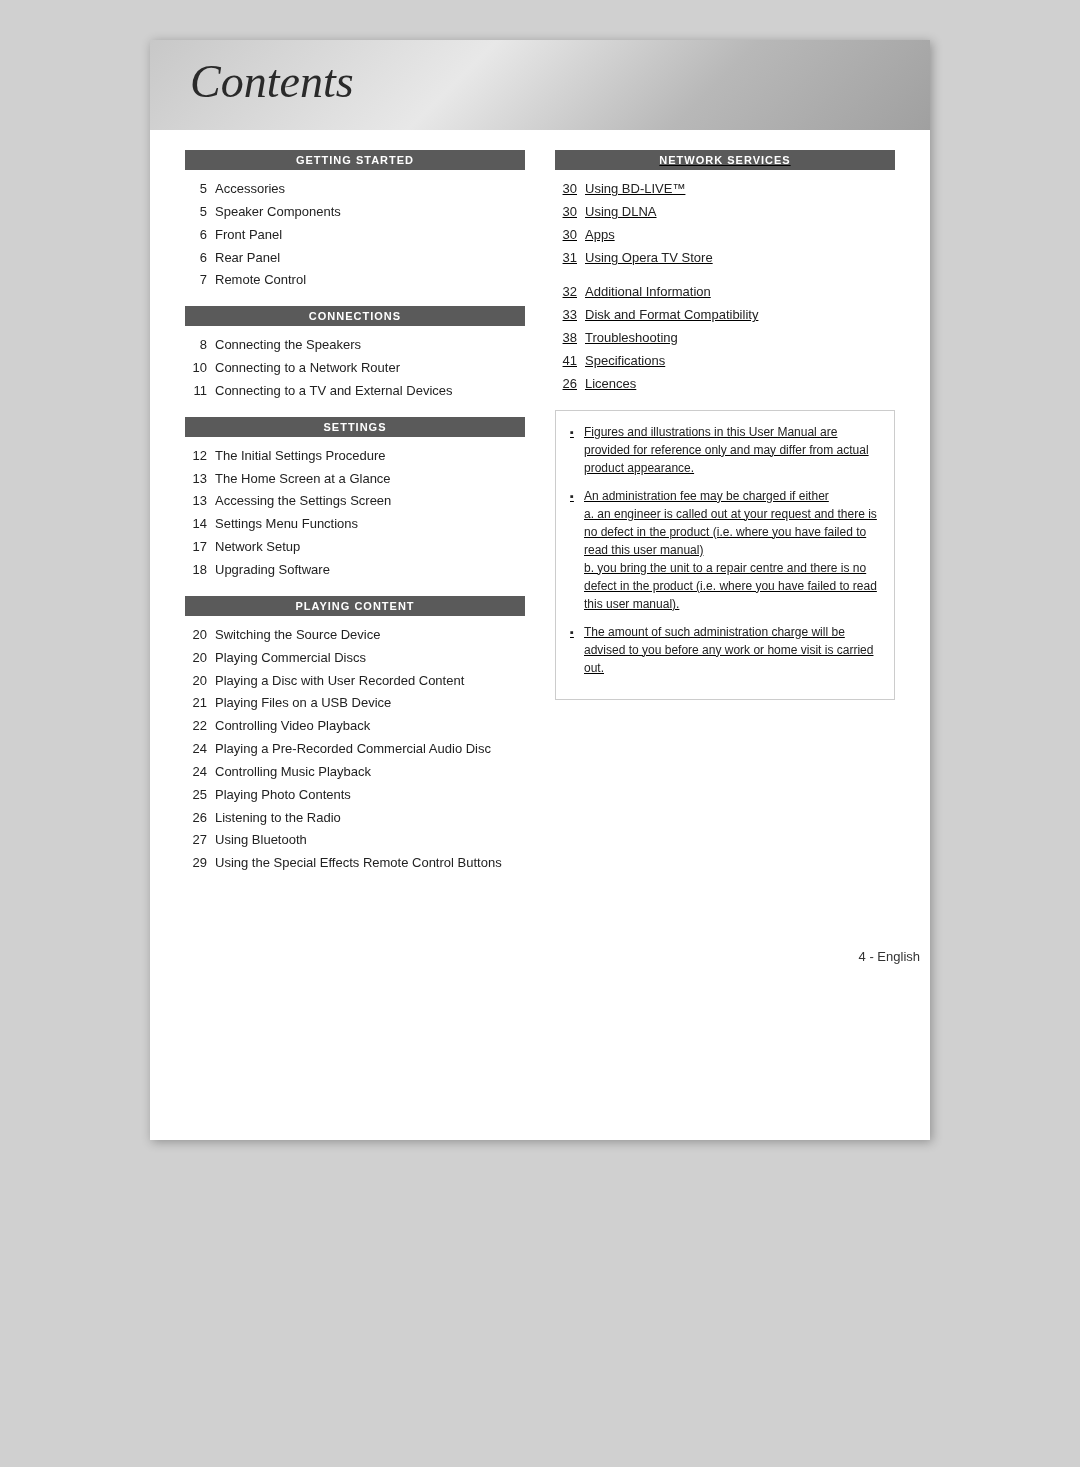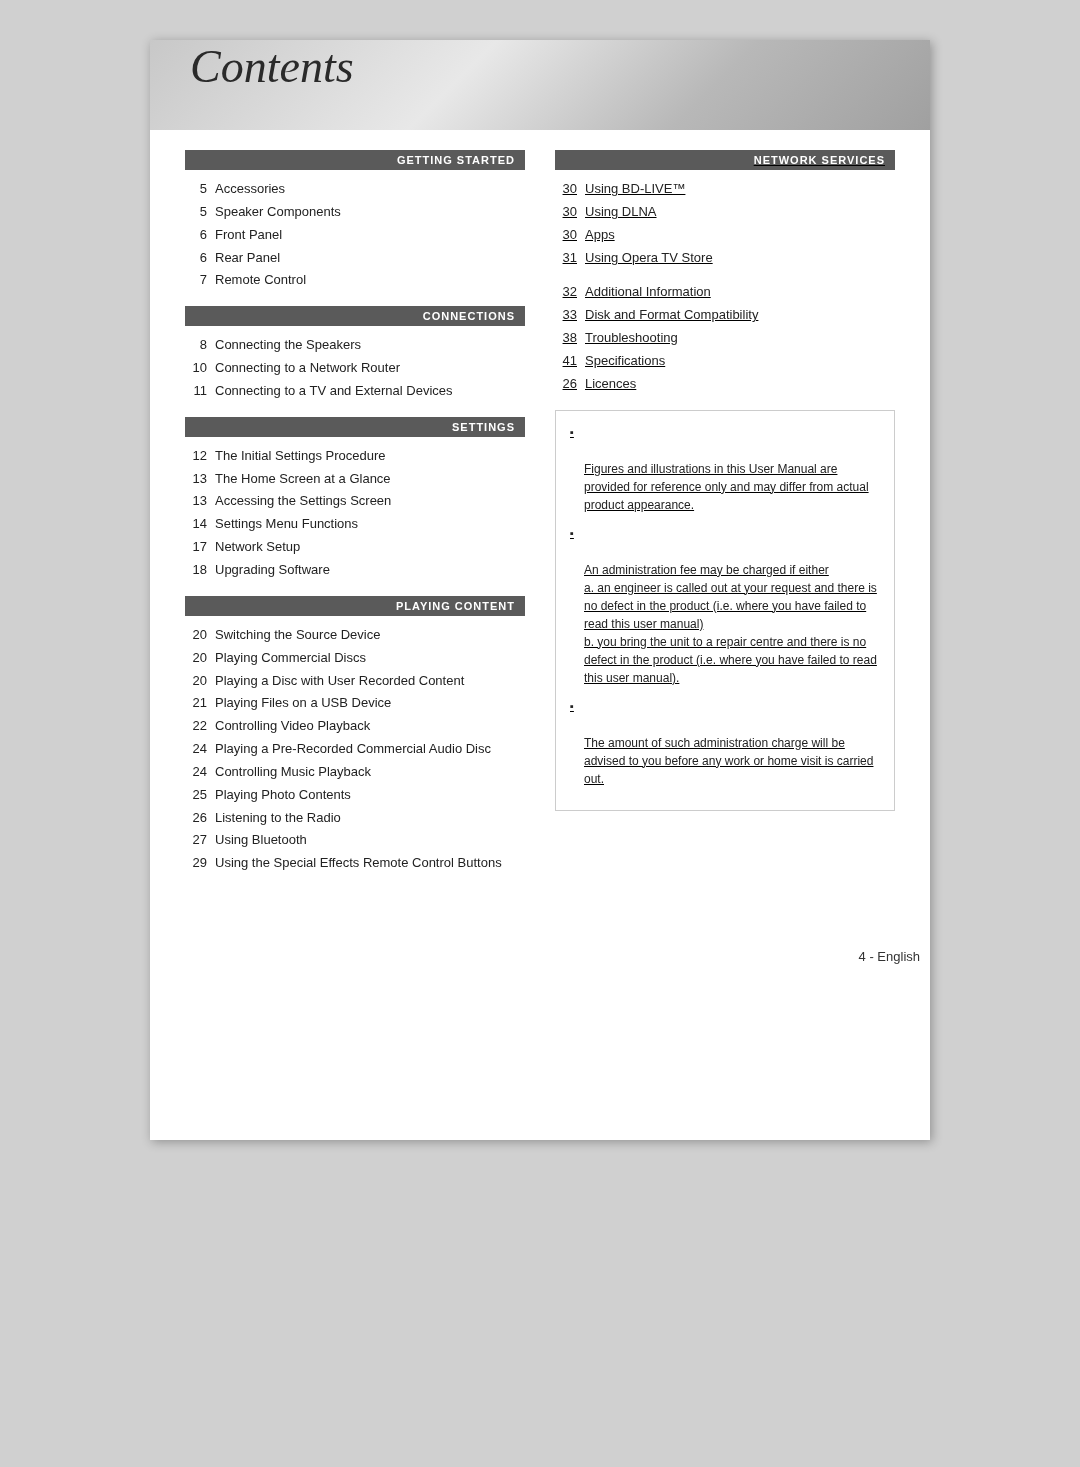--- a/index.html
+++ b/index.html
@@ -25,21 +25,21 @@
       padding: 0;
       position: relative;
       box-shadow: 2px 2px 10px rgba(0,0,0,0.3);
     }
 
     .page-header {
       background: linear-gradient(135deg, #c8c8c8 0%, #e8e8e8 40%, #b8b8b8 70%, #a0a0a0 100%);
       height: 90px;
       position: relative;
       display: flex;
-      align-items: flex-start;
+      align-items: center;
       padding-bottom: 8px;
       padding-left: 40px;
     }
 
     .page-title {
       font-family: Georgia, 'Times New Roman', serif;
       font-style: italic;
       font-size: 46px;
       color: #2a2a2a;
       font-weight: normal;
@@ -62,21 +62,21 @@
       text-decoration: underline;
     }
 
     .section {
       margin-bottom: 16px;
     }
 
     .section-header {
       background: #5a5a5a;
       color: #ffffff;
-      text-align: right;
+      text-align: center;
       padding: 4px 10px;
       font-size: 11px;
       font-weight: bold;
       letter-spacing: 1px;
       margin-bottom: 10px;
     }
 
     .toc-item {
       display: flex;
       align-items: flex-start;
@@ -121,21 +121,20 @@
       min-width: 14px;
       font-size: 11px;
       margin-top: 1px;
       flex-shrink: 0;
     }
 
     .note-text {
       font-size: 12px;
       color: #222;
       line-height: 1.5;
-      margin-top: 37px;
     }
 
     .page-footer {
       text-align: right;
       padding: 10px;
       font-size: 13px;
       color: #333;
       margin-top: 10px;
     }
   </style>

